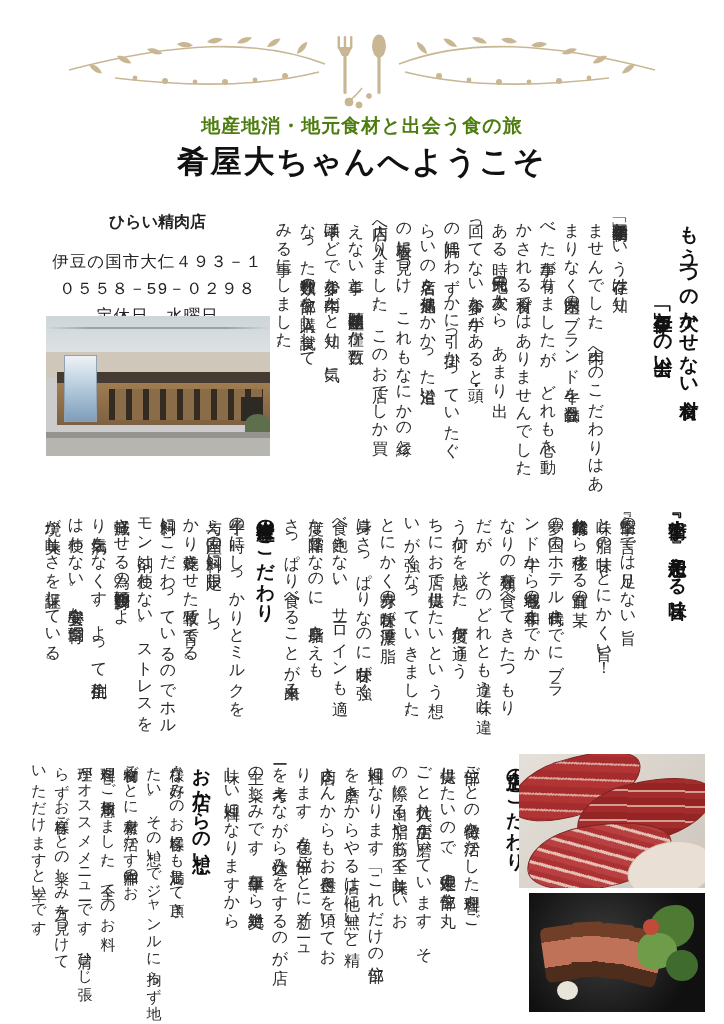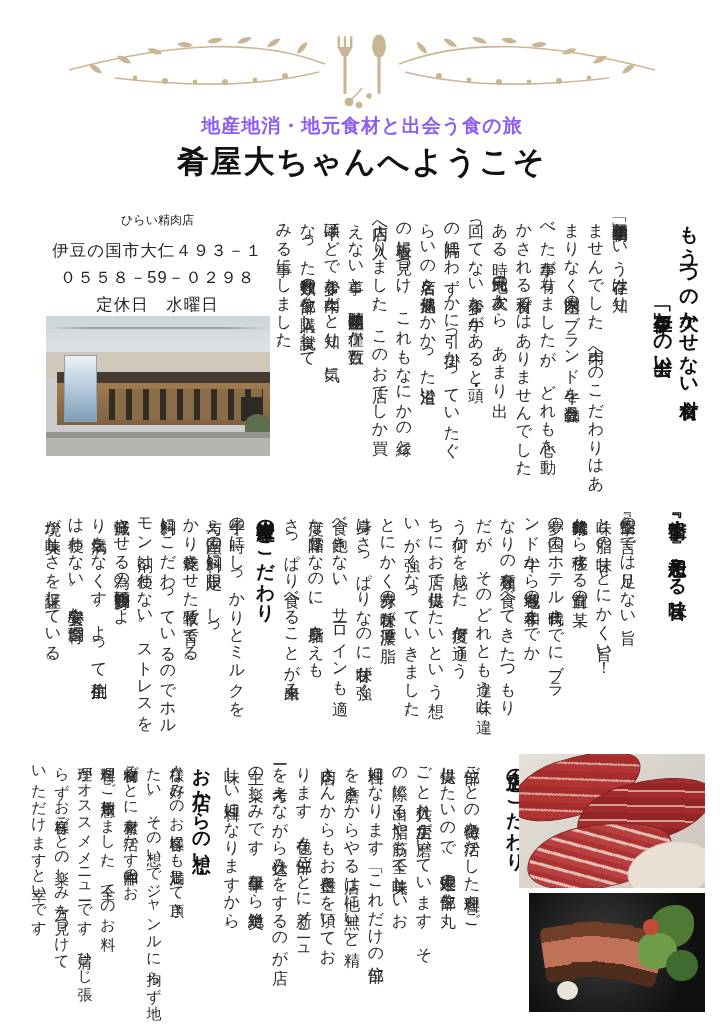--- a/index.html
+++ b/index.html
@@ -6,30 +6,30 @@
   .page{
     position:relative;width:724px;height:1024px;margin:0 auto;
     background:#ffffff;overflow:hidden;
     font-family:"Liberation Sans","DejaVu Sans",sans-serif;
     color:#222;
   }
   
   .ornament{position:absolute;left:57px;top:26px;width:610px;height:86px;}
   .subtitle{
     position:absolute;left:0;top:113px;width:724px;text-align:center;
-    font-size:19px;font-weight:700;letter-spacing:1px;color:#8b5cf6;
+    font-size:19px;font-weight:700;letter-spacing:1px;color:#4d7c0f;
   }
   .title{
     position:absolute;left:0;top:141px;width:724px;text-align:center;
     font-size:31px;font-weight:700;letter-spacing:2px;color:#111;margin:0;
   }
   
   .shop-card{position:absolute;left:40px;top:212px;width:235px;text-align:center;}
-  .shop-name{font-size:12px;font-weight:400;margin-bottom:8px;}
-  .shop-line{font-size:16.5px;letter-spacing:1px;line-height:1.65;}
+  .shop-name{font-size:16px;font-weight:700;margin-bottom:16px;}
+  .shop-line{font-size:16.5px;letter-spacing:1px;line-height:1.65;font-family:Liberation Mono, monospace;}
   
   .vtext,.vhead{
     position:absolute;writing-mode:vertical-rl;text-orientation:mixed;
     white-space:nowrap;
   }
   .vtext{font-size:16px;line-height:24px;color:#2a2a2a;font-weight:400;}
   .vhead{font-size:18.5px;line-height:26px;font-weight:700;color:#111;}
   .tline{display:block;}
   
   #hd-izugyu{top:212px;right:22px;height:280px;font-size:19px;}

